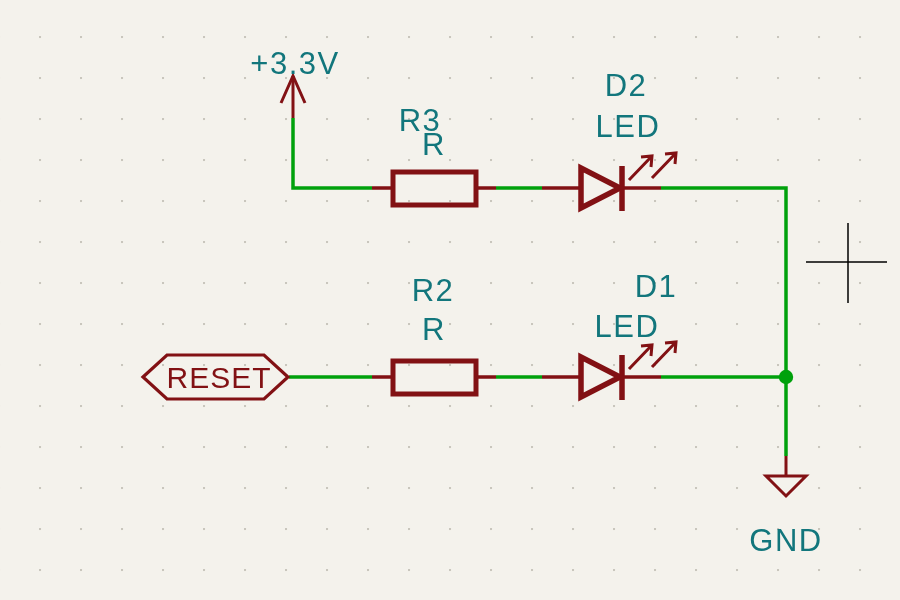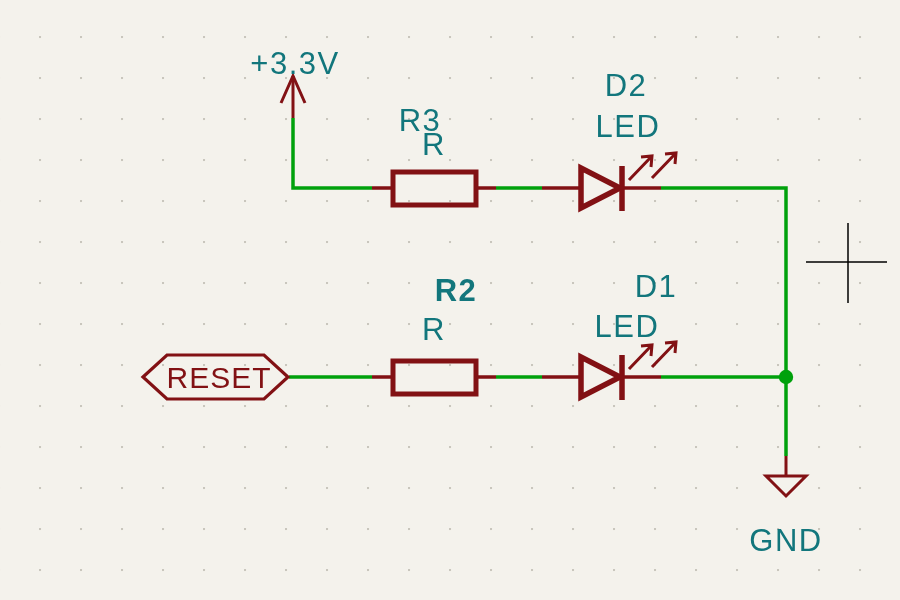--- a/index.html
+++ b/index.html
@@ -116,21 +116,21 @@
   </svg>
 
   <div class="sch-text" style="left:295px; top:63px;">+3.3V</div>
 
   <div class="sch-text" style="left:420px; top:104px;margin-top:16px;">R3</div>
   <div class="sch-text" style="left:434px; top:144px;">R</div>
 
   <div class="sch-text" style="left:626px; top:85px;">D2</div>
   <div class="sch-text" style="left:628px; top:126px;">LED</div>
 
-  <div class="sch-text" style="left:456px; top:290px;font-weight:bold;">R2</div>
+  <div class="sch-text" style="left:433px; top:290px;">R2</div>
   <div class="sch-text" style="left:434px; top:329px;">R</div>
 
   <div class="sch-text" style="left:656px; top:286px;">D1</div>
   <div class="sch-text" style="left:627px; top:326px;">LED</div>
 
   <div class="sch-text net-text" style="left:219px; top:378px;">RESET</div>
 
   <div class="sch-text" style="left:786px; top:540px;">GND</div>
 </div>
 

